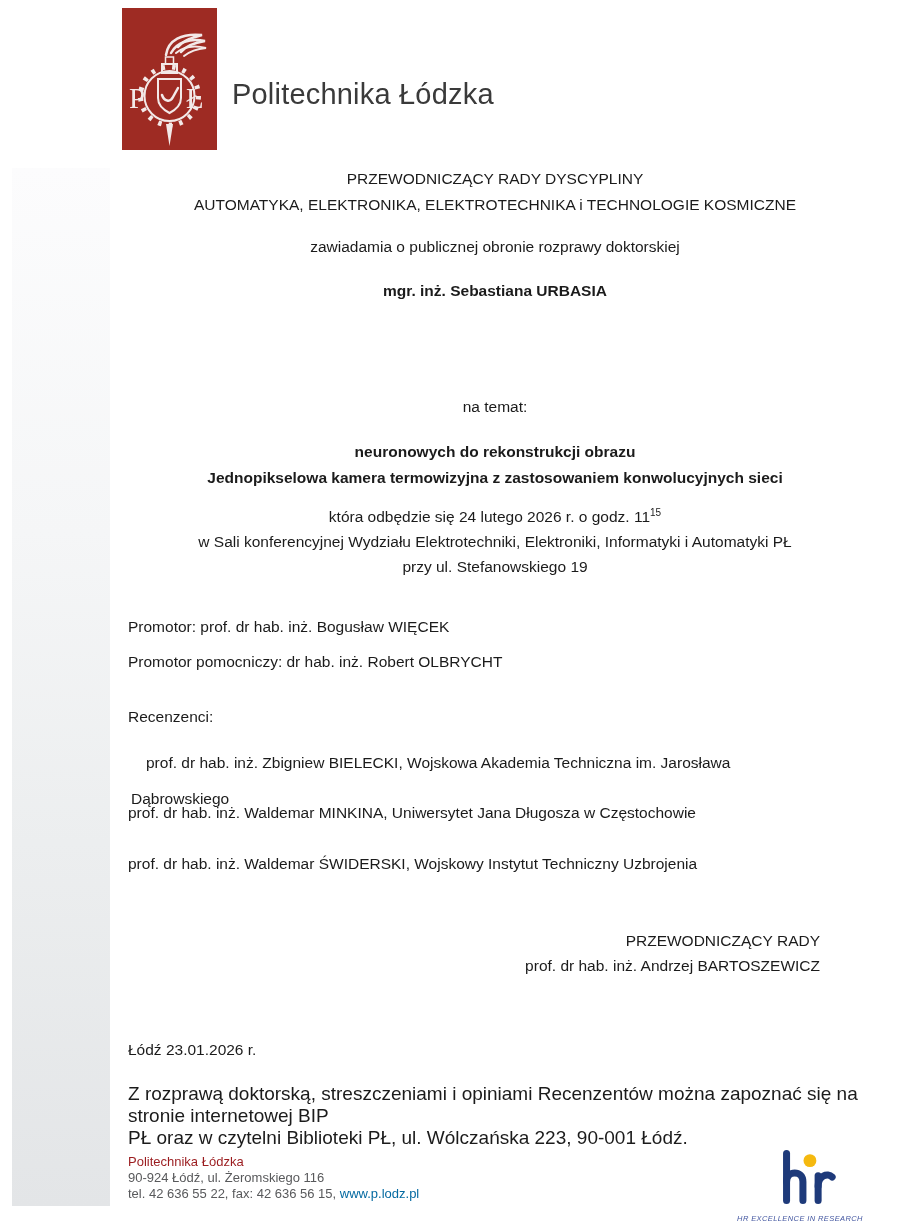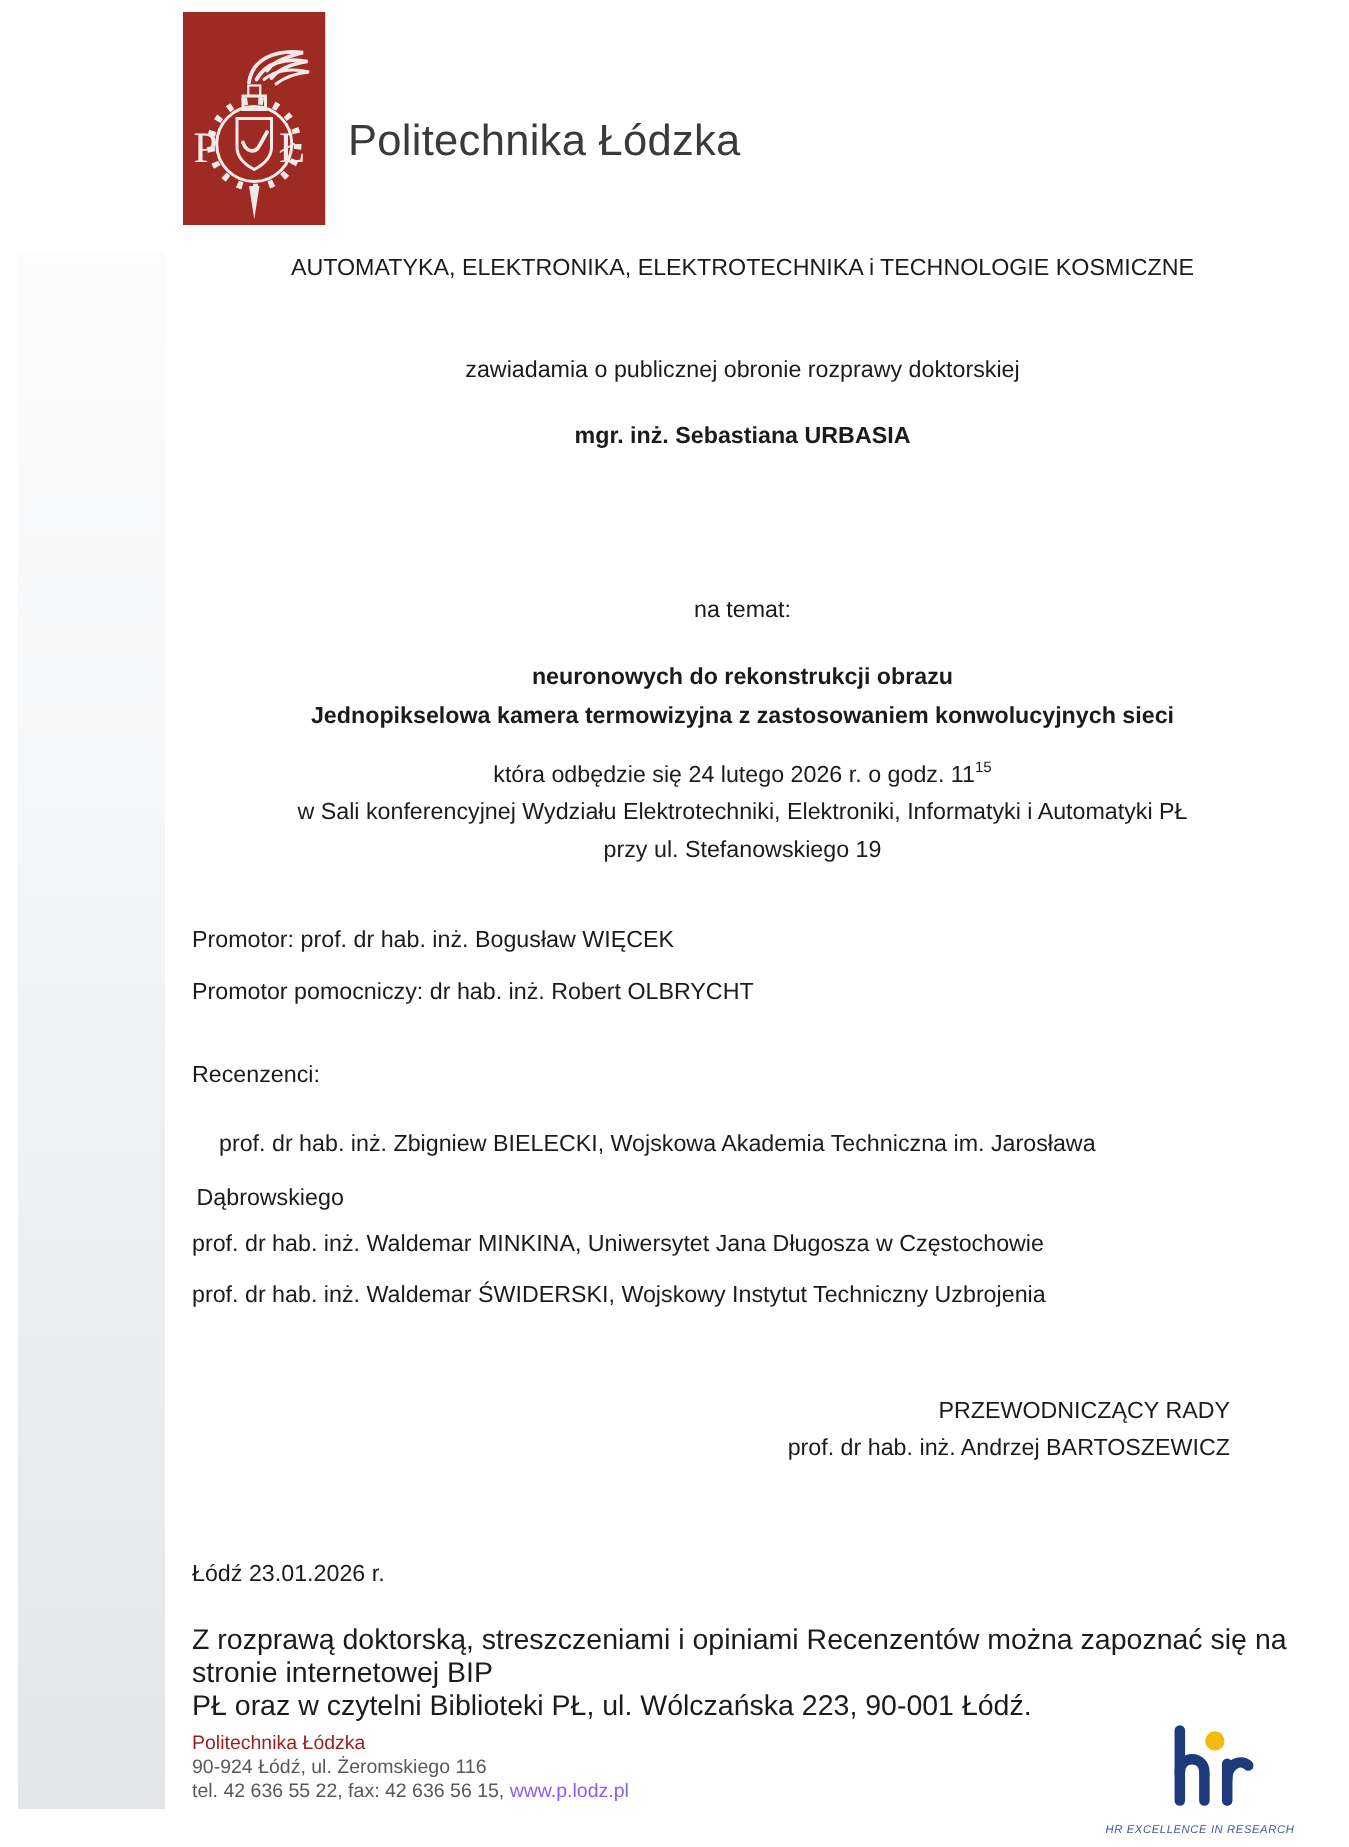--- a/index.html
+++ b/index.html
@@ -24,21 +24,21 @@
   .abs { position:absolute; }
   .centered { left:122px; width:746px; text-align:center; }
   .leftcol { left:128px; }
   .body-txt { font-size:15.5px; }
   .bold { font-weight:bold; }
   .lh26 { line-height:26px; }
   .sig-block { right:79px; top:928px; text-align:right; line-height:25px; font-size:15.5px; }
   .note-txt { font-size:19px; line-height:22px; }
   .footer-txt { font-size:13px; line-height:16px; color:#58595b; }
   .footer-org { color:#9b1c1f; }
-  .footer-link { color:#8b5cf6; cursor:pointer; }
+  .footer-link { color:#0369a1; cursor:pointer; }
   sup { font-size:10px; vertical-align:super; line-height:0; }
   .hr-badge { position:absolute; left:730px; top:1146px; width:140px; text-align:center;font-style:italic; }
   .hr-caption {
     margin-top:2px; font-size:7.5px; letter-spacing:0.4px;
     color:#4356a0; white-space:nowrap;
   }
 </style>
 </head>
 <body>
 
@@ -66,20 +66,21 @@
       <path d="M44 116 l3.5 22 3.5 -22 z" fill="#f3e9e8"></path>
 
       <text x="7" y="100" font-size="29" fill="#f3e9e8" font-family="'Liberation Serif','DejaVu Serif',serif">P</text>
       <text x="64" y="100" font-size="29" fill="#f3e9e8" font-family="'Liberation Serif','DejaVu Serif',serif">Ł</text>
     </svg>
   </div>
 
   <div class="brand-title">Politechnika Łódzka</div>
 
   <div class="abs centered body-txt lh26" style="top:166px">
+    <div>PRZEWODNICZĄCY RADY DYSCYPLINY</div>
     <div>AUTOMATYKA, ELEKTRONIKA, ELEKTROTECHNIKA i TECHNOLOGIE KOSMICZNE</div>
   </div>
 
   <div class="abs centered body-txt" style="top:238px">zawiadamia o publicznej obronie rozprawy doktorskiej</div>
 
   <div class="abs centered body-txt bold" style="top:282px">mgr. inż. Sebastiana URBASIA</div>
 
 
   <div class="abs centered body-txt" style="top:398px">na temat:</div>
 
@@ -94,21 +95,21 @@
     <div>przy ul. Stefanowskiego 19</div>
   </div>
 
   <div class="abs leftcol body-txt" style="top:618px">Promotor: prof. dr hab. inż. Bogusław WIĘCEK</div>
   <div class="abs leftcol body-txt" style="top:653px">Promotor pomocniczy: dr hab. inż. Robert OLBRYCHT</div>
 
   <div class="abs leftcol body-txt" style="top:708px">Recenzenci:</div>
 
   <div class="abs leftcol body-txt" style="top:754px; left:146px">prof. dr hab. inż. Zbigniew BIELECKI, Wojskowa Akademia Techniczna im. Jarosława</div>
   <div class="abs leftcol body-txt" style="top:790px; left:131px">Dąbrowskiego</div>
-  <div class="abs leftcol body-txt" style="top:821px">prof. dr hab. inż. Waldemar MINKINA, Uniwersytet Jana Długosza w Częstochowie</div>
+  <div class="abs leftcol body-txt" style="top:804px">prof. dr hab. inż. Waldemar MINKINA, Uniwersytet Jana Długosza w Częstochowie</div>
   <div class="abs leftcol body-txt" style="top:855px">prof. dr hab. inż. Waldemar ŚWIDERSKI, Wojskowy Instytut Techniczny Uzbrojenia</div>
 
   <div class="abs sig-block">
     <div>PRZEWODNICZĄCY RADY</div>
     <div>prof. dr hab. inż. Andrzej BARTOSZEWICZ</div>
   </div>
 
   <div class="abs leftcol body-txt" style="top:1041px">Łódź 23.01.2026 r.</div>
 
   <div class="abs leftcol note-txt" style="top:1083px">

